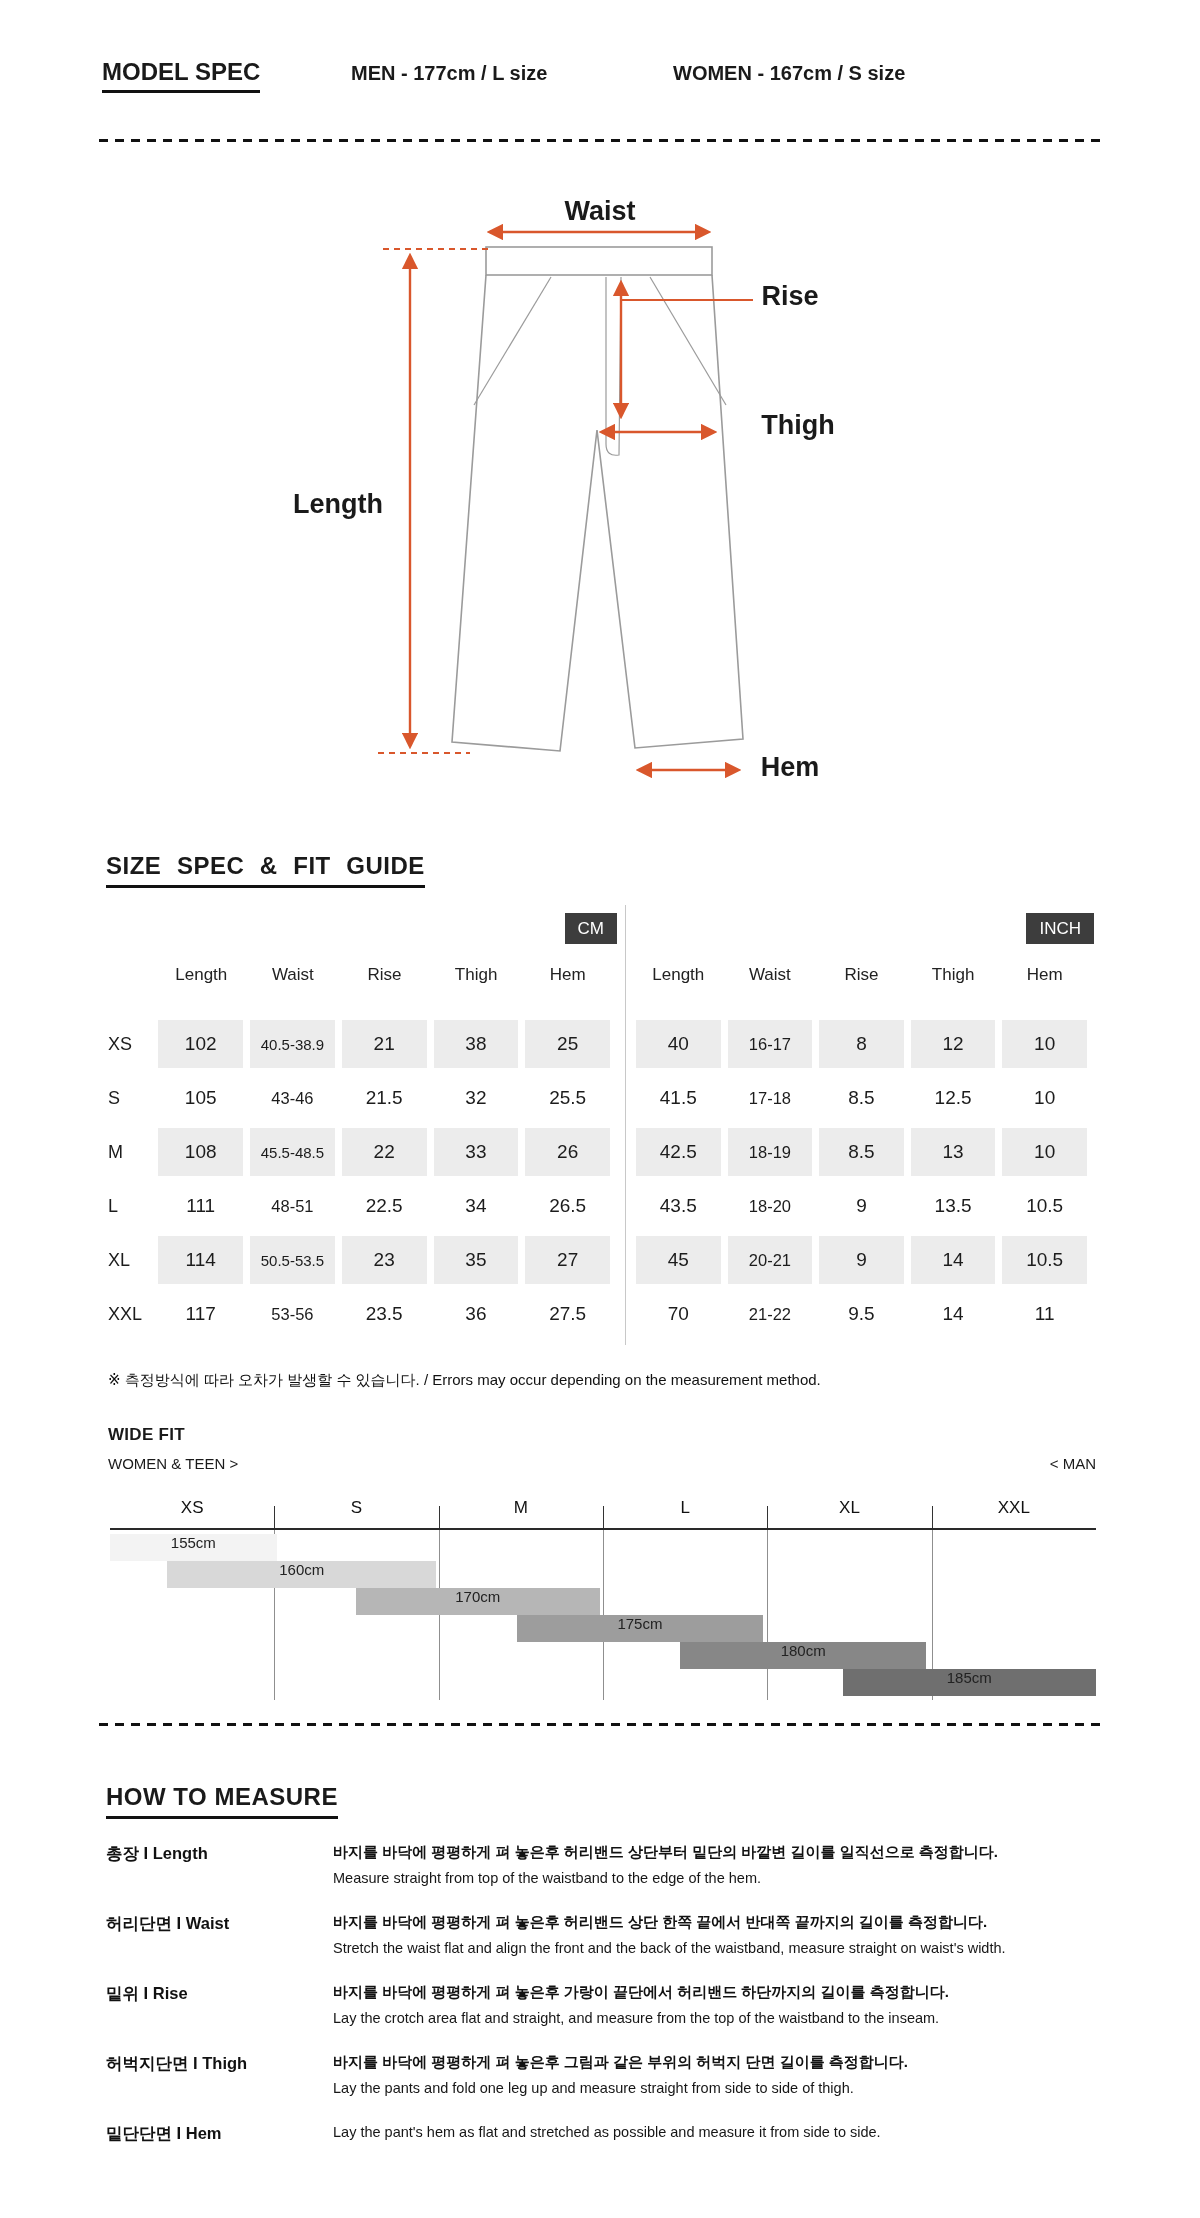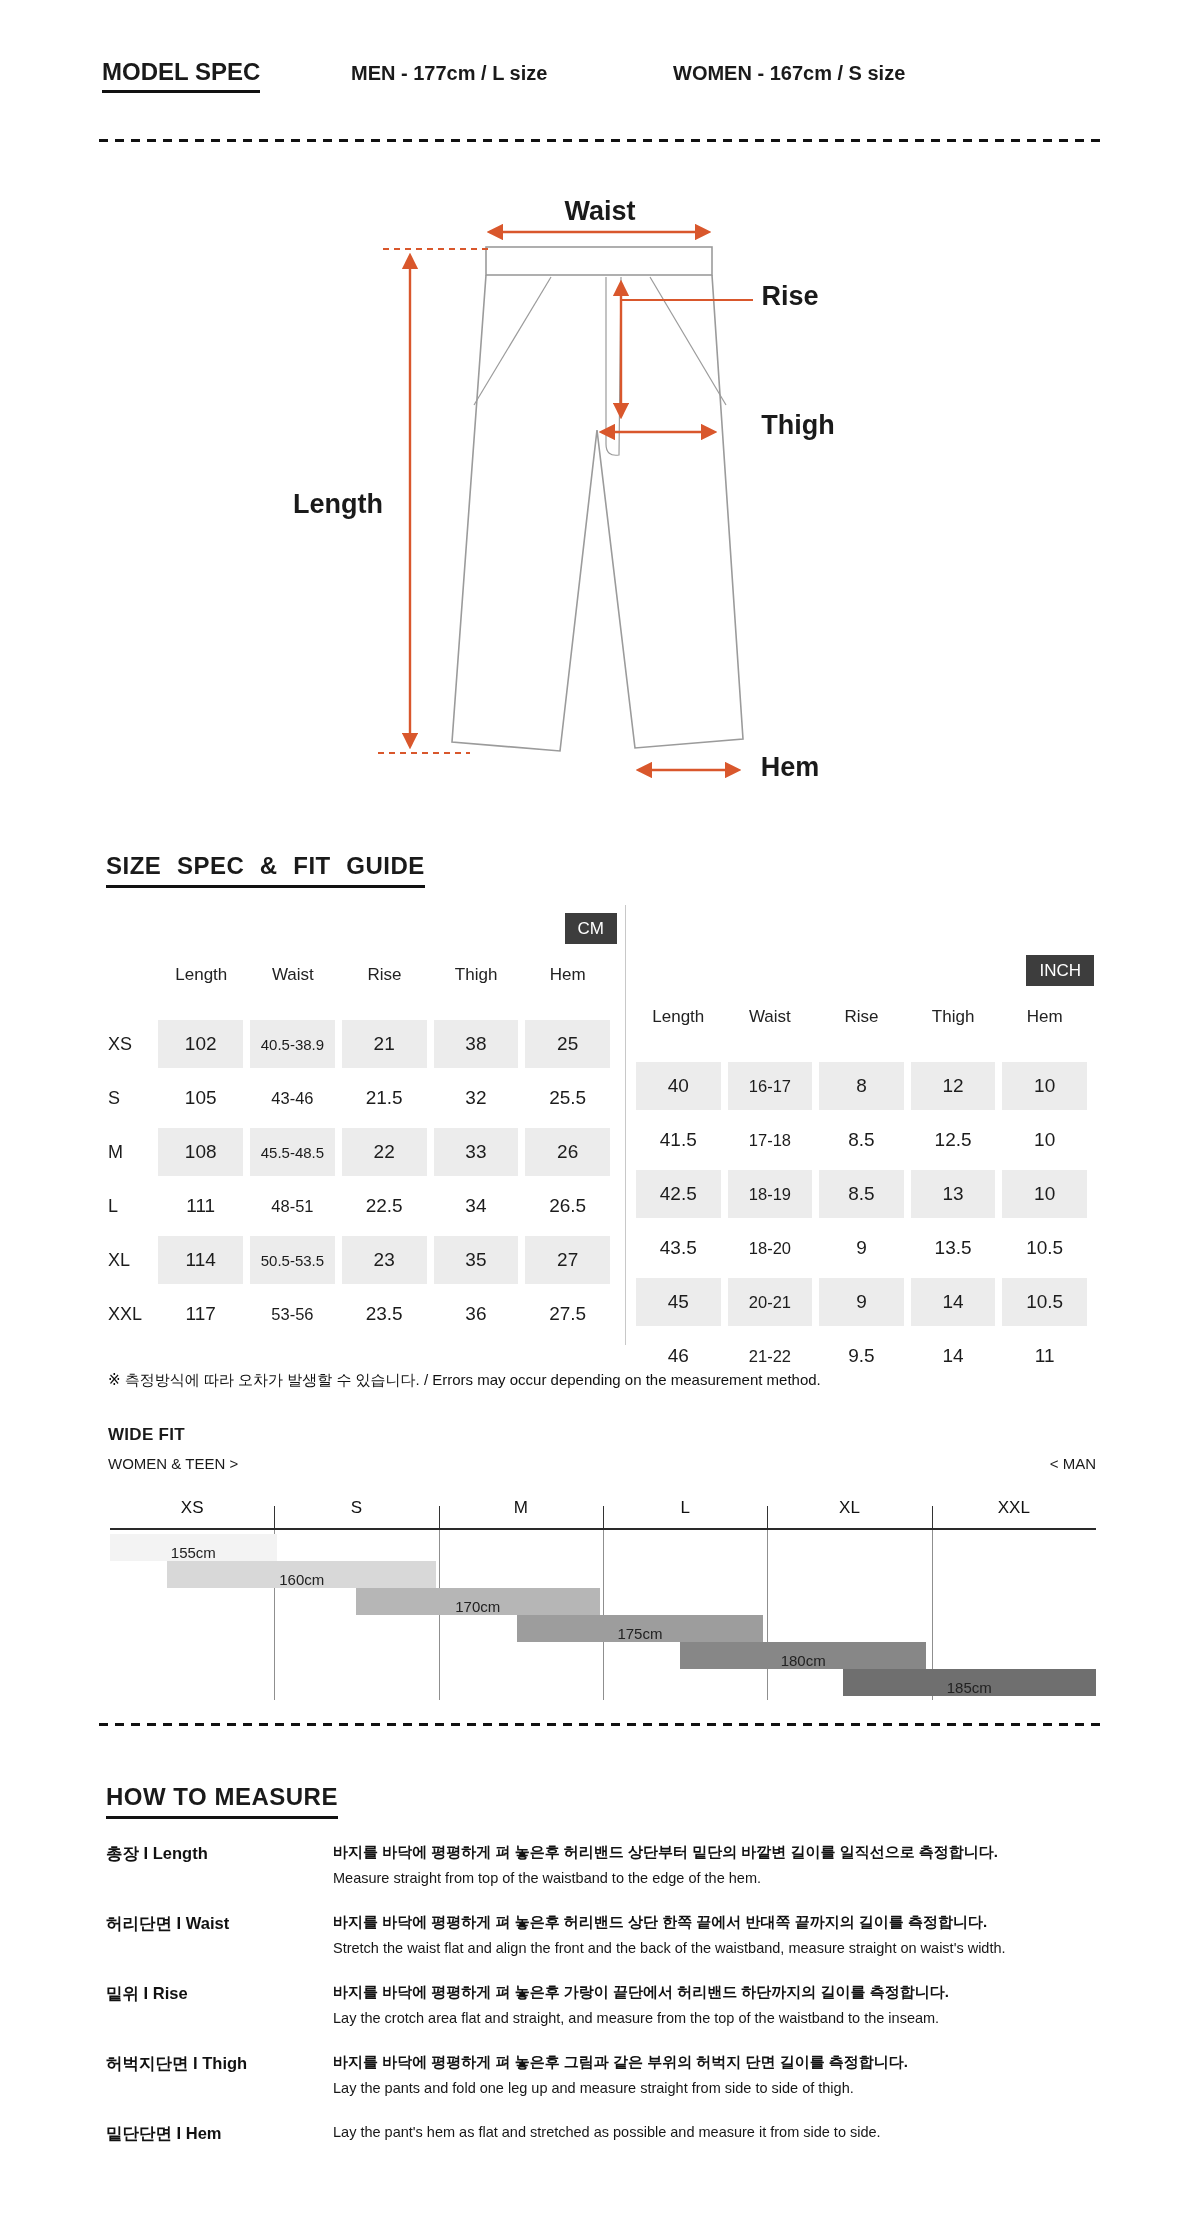--- a/index.html
+++ b/index.html
@@ -17,21 +17,21 @@
 
   .dashed-divider{position:absolute;left:99px;width:1001px;height:3px;
       background:repeating-linear-gradient(90deg,#111 0 9px,transparent 9px 16px);}
 
   
   #size-spec-title{position:absolute;left:106px;top:852px;word-spacing:.35em;}
   .unit-badge{position:absolute;top:8px;right:0;background:#3d3d3d;color:#fff;
       font-size:17px;padding:7px 13px;line-height:1;}
   .spec-table{position:absolute;top:905px;}
   #cm-table{left:108px;width:509px;}
-  #inch-table{left:636px;width:458px;margin-top:42px;}
+  #inch-table{left:636px;width:458px;}
   .thead{position:absolute;top:60px;left:0;right:0;display:flex;}
   #cm-table .thead{padding-left:51px;}
   .th{width:86px;margin-right:7px;text-align:center;font-size:17px;color:#222;}
   .tbody{position:absolute;top:112px;left:0;right:0;}
   .trow{display:flex;align-items:center;height:54px;}
   .size-label{width:44px;margin-right:7px;font-size:18px;color:#1c1c1c;}
   .tcell{width:86px;margin-right:7px;height:48px;display:flex;align-items:center;
          justify-content:center;font-size:19px;color:#1c1c1c;}
   .striped .tcell{background:#ececec;}
   .tcell.range{font-size:16.5px;}
@@ -41,21 +41,21 @@
 
   
   #fit-title{position:absolute;left:108px;top:1425px;font-size:17px;font-weight:700;letter-spacing:.3px;}
   #fit-left{position:absolute;left:108px;top:1455px;font-size:15px;}
   #fit-right{position:absolute;right:104px;top:1455px;font-size:15px;}
   #fit-labels{position:absolute;left:110px;top:1498px;width:986px;height:30px;display:flex;}
   #fit-labels .fit-size{flex:1;text-align:center;font-size:17px;color:#111;}
   .fit-tick{position:absolute;top:1506px;width:1px;height:22px;background:#333;}
   #fit-chart{position:absolute;left:110px;top:1528px;width:986px;height:172px;border-top:2px solid #2a2a2a;}
   .fit-col-line{position:absolute;top:0;width:1px;height:170px;background:#8f8f8f;}
-  .fit-bar{position:absolute;height:27px;display:flex;align-items:flex-end;justify-content:center;}
+  .fit-bar{position:absolute;height:27px;display:flex;align-items:flex-start;justify-content:center;}
   .fit-bar span{font-size:15px;color:#222;}
 
   
   #htm-title{position:absolute;left:106px;top:1783px;}
   #htm-list{position:absolute;left:106px;top:1843px;width:1000px;}
   .htm-item{position:relative;margin-bottom:24px;min-height:46px;}
   .htm-term{position:absolute;left:0;top:0;width:220px;font-size:16.5px;font-weight:700;color:#111;}
   .htm-desc{margin-left:227px;}
   .htm-ko{font-size:15px;font-weight:600;color:#111;margin:0 0 7px 0;line-height:1.25;}
   .htm-en{font-size:14.5px;font-weight:400;color:#161616;margin:0;line-height:1.25;}
@@ -214,21 +214,21 @@
           <div class="tcell">10.5</div>
         </div>
         <div class="trow striped">
           <div class="tcell">45</div>
           <div class="tcell range">20-21</div>
           <div class="tcell">9</div>
           <div class="tcell">14</div>
           <div class="tcell">10.5</div>
         </div>
         <div class="trow">
-          <div class="tcell">46</div>
+          <div class="tcell">70</div>
           <div class="tcell range">21-22</div>
           <div class="tcell">9.5</div>
           <div class="tcell">14</div>
           <div class="tcell">11</div>
         </div>
       </div>
   </div>
 
   <div id="measure-note">※ 측정방식에 따라 오차가 발생할 수 있습니다. / Errors may occur depending on the measurement method.</div>
 

